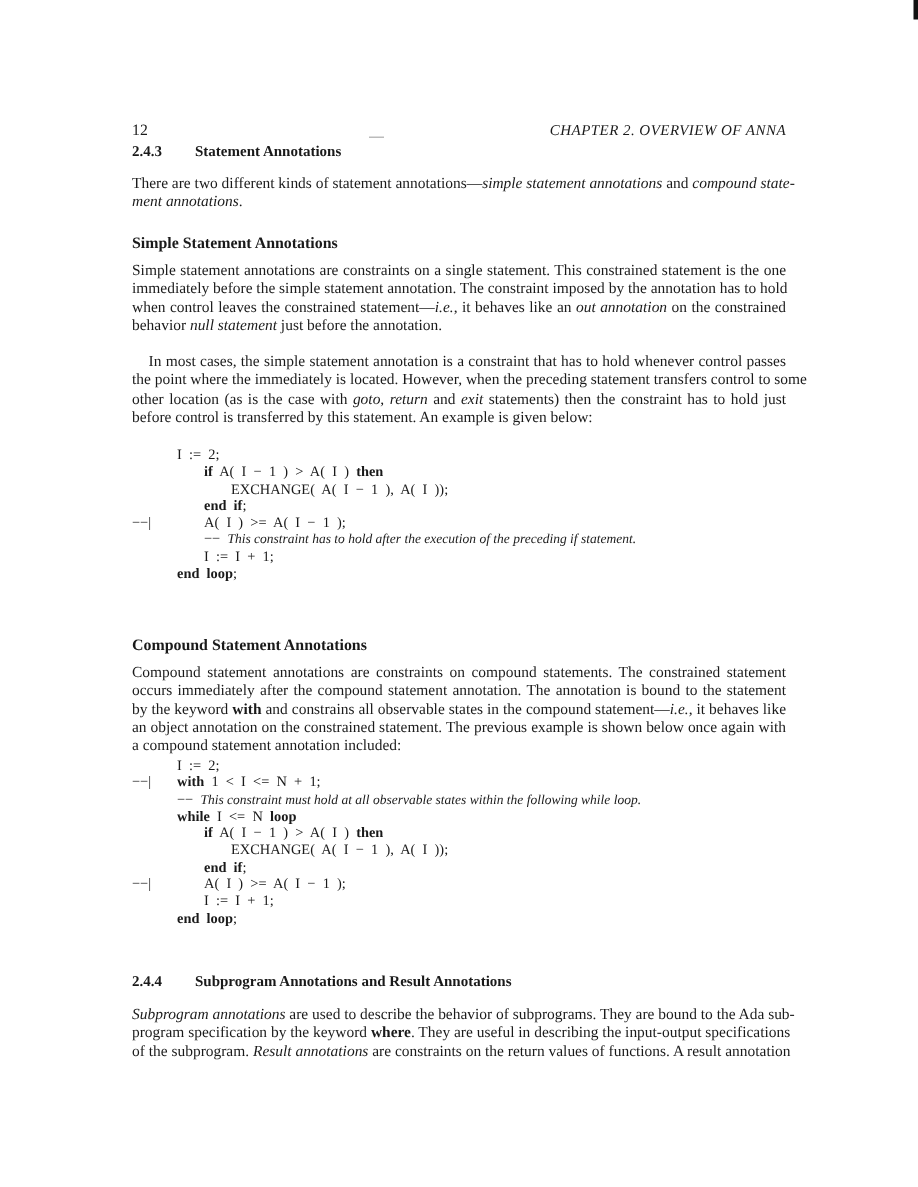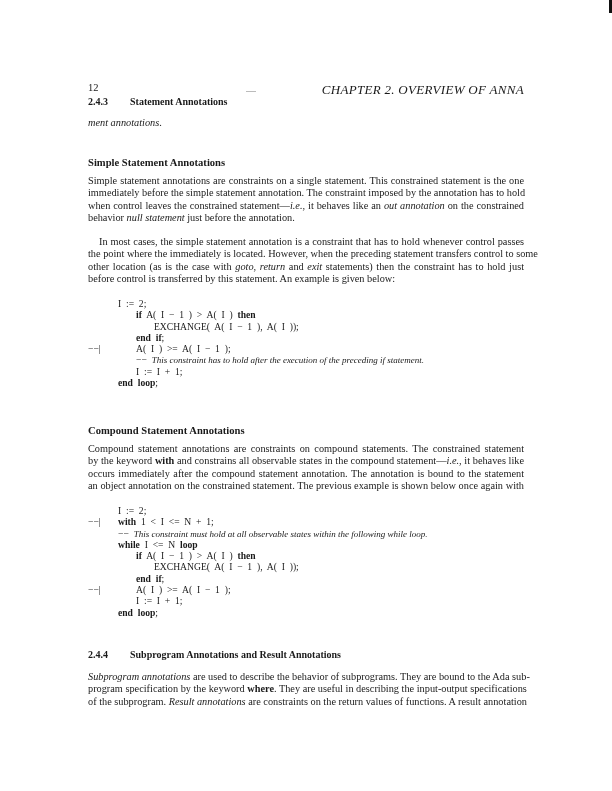--- a/index.html
+++ b/index.html
@@ -2,21 +2,21 @@
 <html><head>
 <meta charset="utf-8">
 <style>
   html, body { margin: 0; padding: 0; background: #ffffff; }
   body { width: 612px; height: 791px; position: relative; overflow: hidden;
          font-family: "Liberation Serif", "DejaVu Serif", serif; color: #1a1a1a; }
   .abs { position: absolute; white-space: nowrap; }
   .scan-mark { position: absolute; left: 609px; top: 0; width: 3px; height: 13px; background: #111; }
   .speck { position: absolute; left: 246px; top: 91px; width: 10px; height: 1px; background: #bbb; }
   .pagenum { left: 88px; top: 82px; font-size: 10.5px; }
-  .runhead { right: 88px; top: 82px; font-size: 13px; font-style: italic; letter-spacing: 0.3px; }
+  .runhead { right: 88px; top: 82px; font-size: 10px; font-style: italic; letter-spacing: 0.3px; }
   .sec { left: 88px; font-size: 10px; font-weight: bold; }
   .sec .num { display: inline-block; width: 42px; }
   .subsec { left: 88px; font-size: 10.6px; font-weight: bold; }
   .para { position: absolute; left: 88px; width: 436px; font-size: 10.3px; line-height: 12.25px;
           text-align: justify; }
   .para .ln { display: block; white-space: nowrap; text-align: justify; text-align-last: justify; height: 12.25px; }
   .para .ln.last { text-align-last: left; }
   .para .ln.indent { text-indent: 11px; }
   em { font-style: italic; }
   b { font-weight: bold; }
@@ -32,20 +32,21 @@
 <div class="scan-mark"></div>
 <div class="speck"></div>
 
 <div class="abs pagenum">12</div>
 <div class="abs runhead">CHAPTER 2.  OVERVIEW OF ANNA</div>
 
 <div class="abs sec" style="top:96px;">
   <span class="num">2.4.3</span><span>Statement Annotations</span>
 </div>
 <div class="para" style="top:117px;">
+    <span class="ln"><span>There are two different kinds of statement annotations—</span><em>simple statement annotations</em><span> and </span><em>compound state-</em></span>
     <span class="ln last"><em>ment annotations</em><span>.</span></span>
   </div>
 
 <div class="abs subsec" style="top:157px;">Simple Statement Annotations</div>
 <div class="para" style="top:175px;">
     <span class="ln"><span>Simple statement annotations are constraints on a single statement. This constrained statement is the one</span></span>
     <span class="ln"><span>immediately before the simple statement annotation. The constraint imposed by the annotation has to hold</span></span>
     <span class="ln"><span>when control leaves the constrained statement—</span><em>i.e.</em><span>, it behaves like an </span><em>out annotation</em><span> on the constrained</span></span>
     <span class="ln last"><span>behavior </span><em>null statement</em><span> just before the annotation.</span></span>
   </div>
@@ -62,23 +63,24 @@
     <span class="cl"><span class="txt" style="left: 48px;"><b>end  if</b><span>;</span></span></span>
     <span class="cl"><span class="mark">−−|</span><span class="txt" style="left: 48px;"><span>A(  I  )  &gt;=  A(  I  −  1  );</span></span></span>
     <span class="cl"><span class="txt" style="left: 48px;"><span>−−  </span><span class="cmt">This constraint has to hold after the execution of the preceding if statement.</span></span></span>
     <span class="cl"><span class="txt" style="left: 48px;"><span>I  :=  I  +  1;</span></span></span>
     <span class="cl"><span class="txt" style="left: 30px;"><b>end  loop</b><span>;</span></span></span>
   </div>
 
 <div class="abs subsec" style="top:425px;">Compound Statement Annotations</div>
 <div class="para" style="top:443px;">
     <span class="ln"><span>Compound statement annotations are constraints on compound statements.  The constrained statement</span></span>
+    <span class="ln"><span>occurs immediately after the compound statement annotation. The annotation is bound to the statement</span></span>
     <span class="ln"><span>by the keyword </span><b>with</b><span> and constrains all observable states in the compound statement—</span><em>i.e.</em><span>, it behaves like</span></span>
-    <span class="ln"><span>occurs immediately after the compound statement annotation. The annotation is bound to the statement</span></span>
     <span class="ln"><span>an object annotation on the constrained statement. The previous example is shown below once again with</span></span>
+    <span class="ln last"><span>a compound statement annotation included:</span></span>
   </div>
 <div class="code" style="top:505px;">
     <span class="cl"><span class="txt" style="left: 30px;"><span>I  :=  2;</span></span></span>
     <span class="cl"><span class="mark">−−|</span><span class="txt" style="left: 30px;"><b>with</b><span>  1  &lt;  I  &lt;=  N  +  1;</span></span></span>
     <span class="cl"><span class="txt" style="left: 30px;"><span>−−  </span><span class="cmt">This constraint must hold at all observable states within the following while loop.</span></span></span>
     <span class="cl"><span class="txt" style="left: 30px;"><b>while</b><span>  I  &lt;=  N  </span><b>loop</b></span></span>
     <span class="cl"><span class="txt" style="left: 48px;"><b>if</b><span>  A(  I  −  1  )  &gt;  A(  I  )  </span><b>then</b></span></span>
     <span class="cl"><span class="txt" style="left: 66px;"><span>EXCHANGE(  A(  I  −  1  ),  A(  I  ));</span></span></span>
     <span class="cl"><span class="txt" style="left: 48px;"><b>end  if</b><span>;</span></span></span>
     <span class="cl"><span class="mark">−−|</span><span class="txt" style="left: 48px;"><span>A(  I  )  &gt;=  A(  I  −  1  );</span></span></span>

